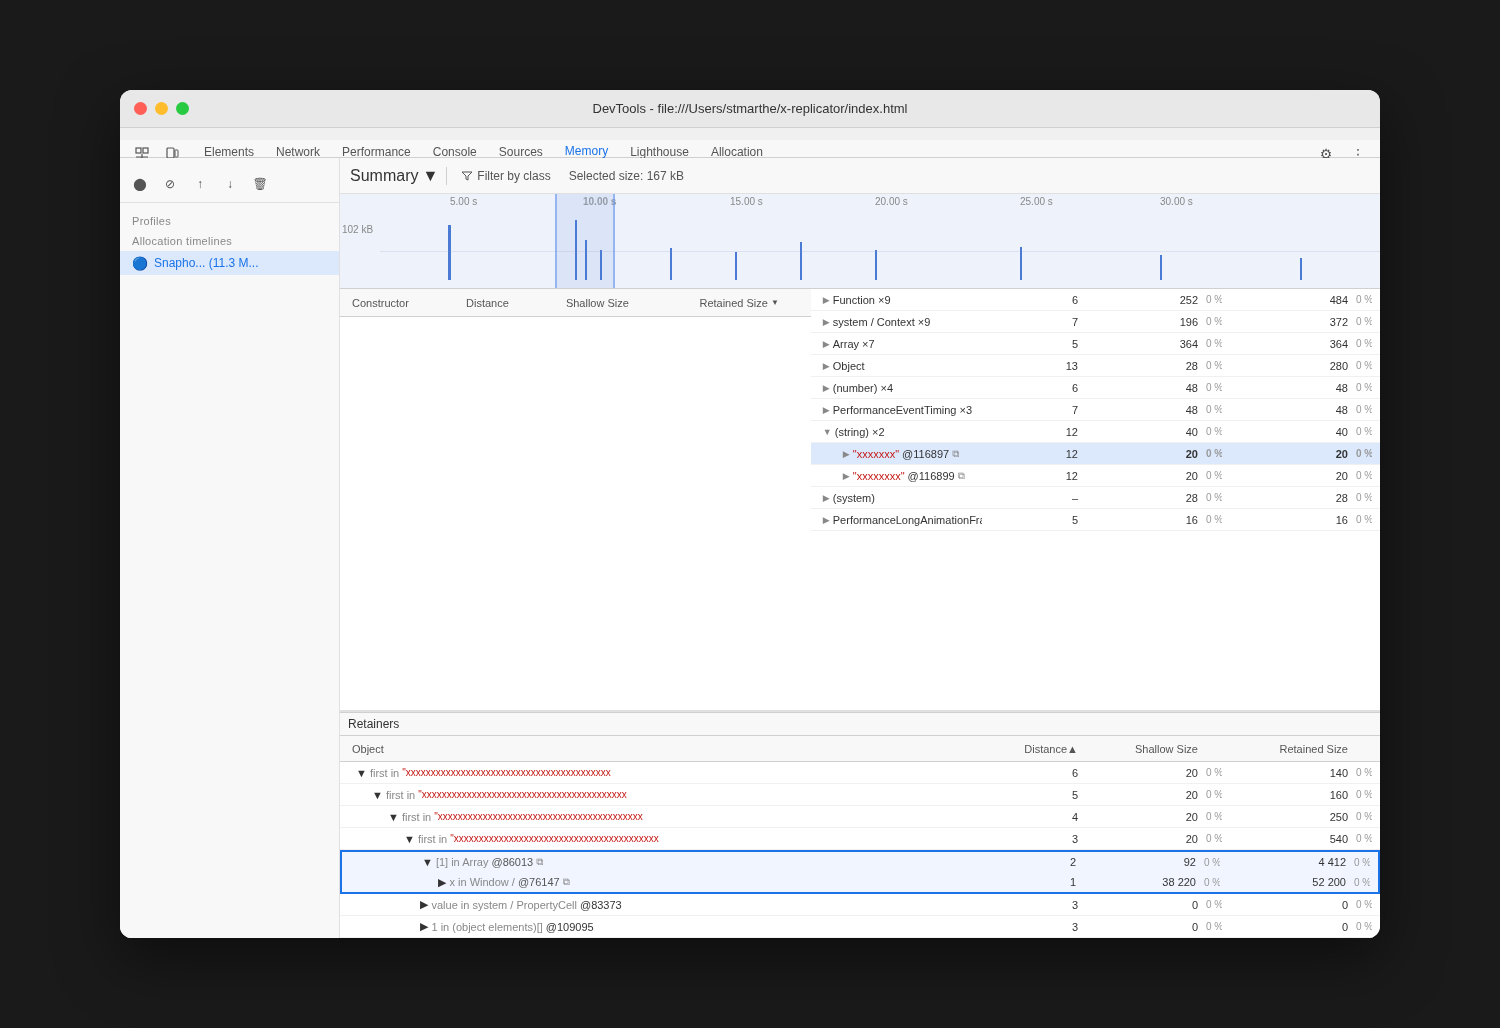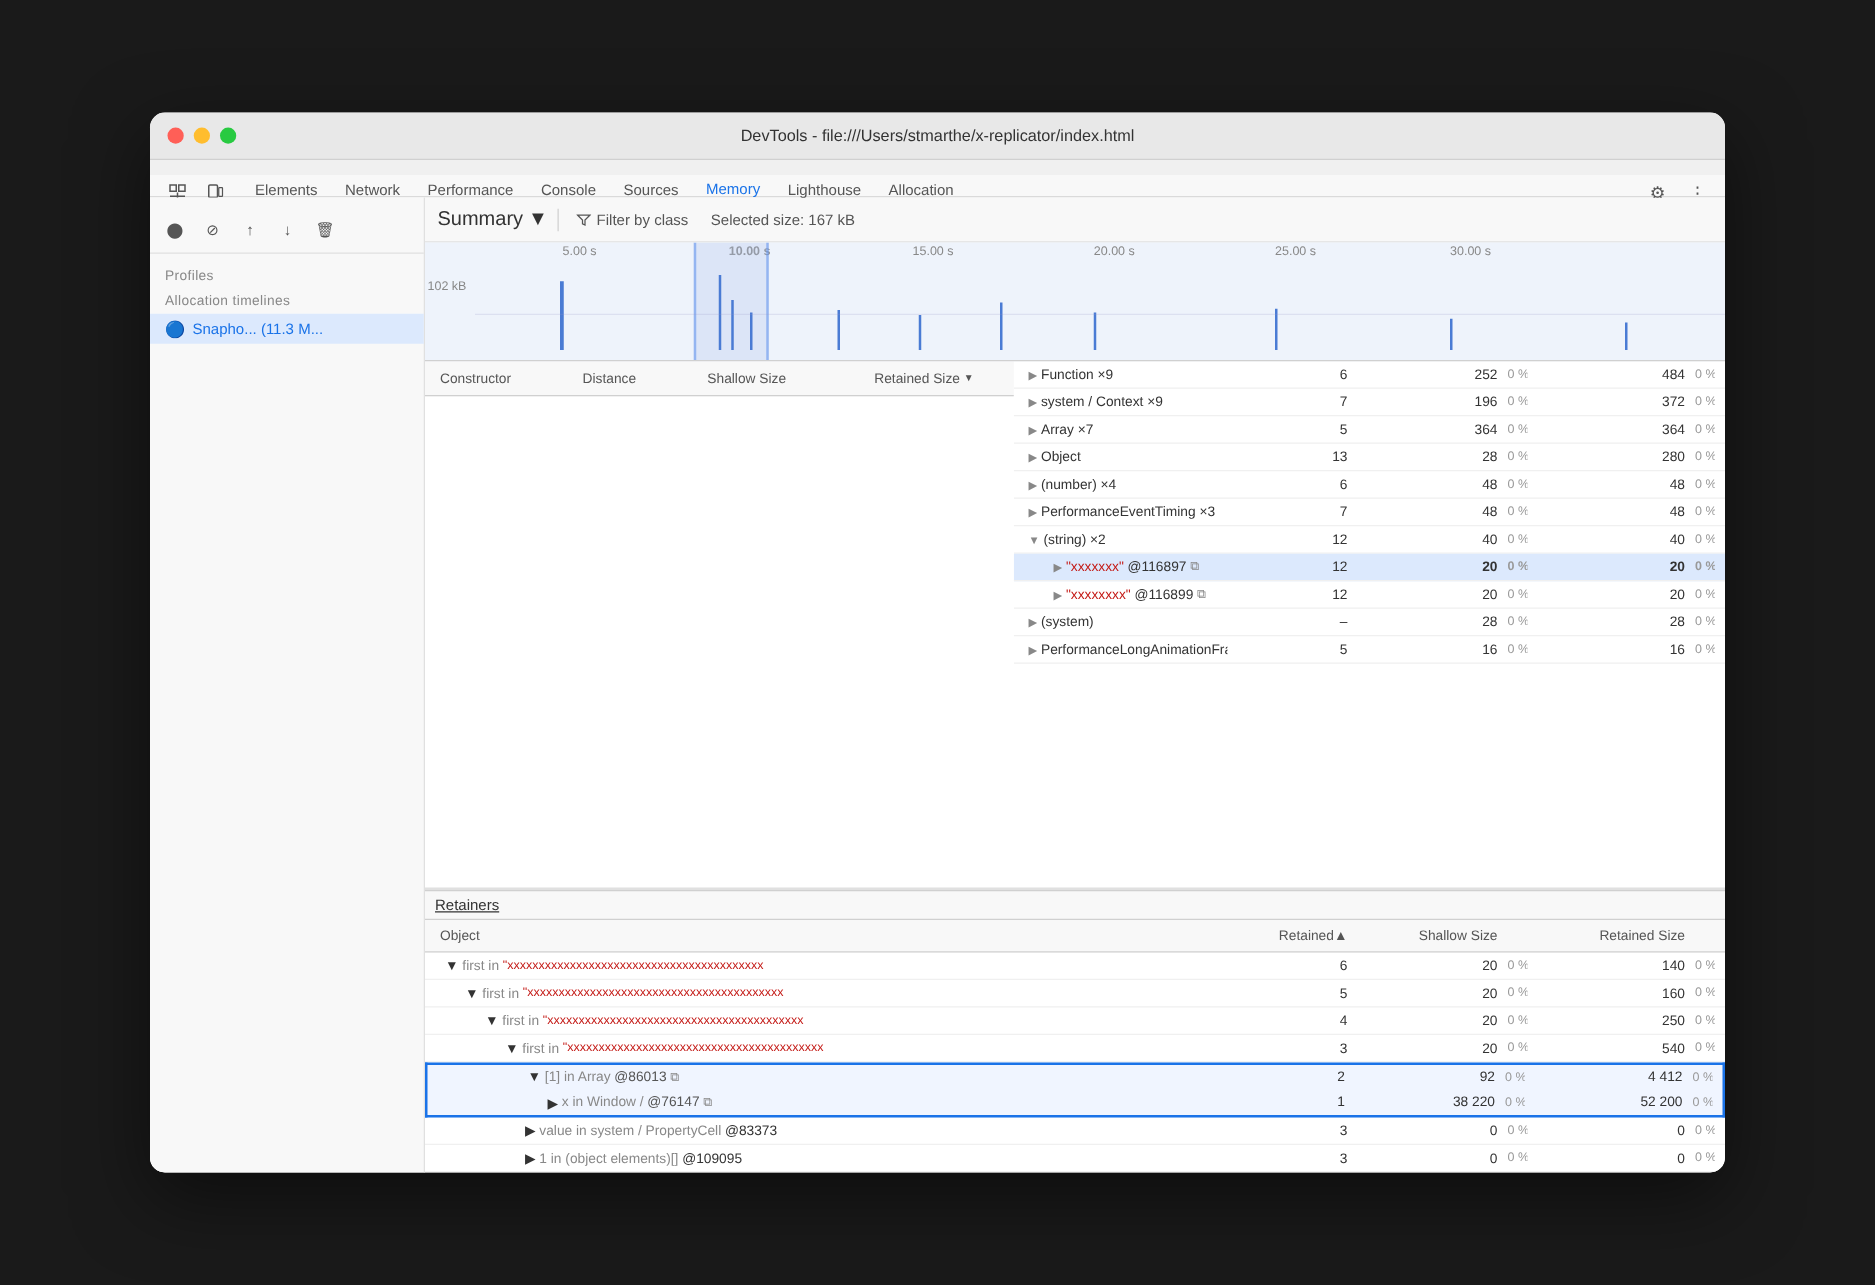--- a/index.html
+++ b/index.html
@@ -277,21 +277,20 @@
       cursor: pointer;
     }
     .retainers-header {
       padding: 4px 8px;
       font-size: 12px;
       color: #333;
       background: #f8f8f8;
       border-top: 1px solid #d0d0d0;
       border-bottom: 1px solid #d0d0d0;
       font-weight: 500;
-      text-decoration: underline;
     }
     .retainers-section {
       flex: 0 0 220px;
       display: flex;
       flex-direction: column;
       border-top: 2px solid #e0e0e0;
     }
     .retainer-table-header {
       display: grid;
       grid-template-columns: 1fr 100px 120px 20px 130px 20px;
@@ -550,21 +549,21 @@
           </div>
         </div>
       </div>
 
       <div class="retainers-section">
         <div class="retainers-header">
           <span>Retainers</span>
         </div>
         <div class="retainer-table-header">
           <div class="table-header-cell">Object</div>
-          <div class="table-header-cell right">Retained▲</div>
+          <div class="table-header-cell right">Distance▲</div>
           <div class="table-header-cell right">Shallow Size</div>
           <div class="table-header-cell"></div>
           <div class="table-header-cell right">Retained Size</div>
           <div class="table-header-cell"></div>
         </div>
         <div class="retainer-rows">
 
           <div class="retainer-row">
             <div class="table-cell" style="padding-left:8px;">▼ <span class="gray-text">first in</span> <span class="red-text" style="font-size:10px;">"xxxxxxxxxxxxxxxxxxxxxxxxxxxxxxxxxxxxxxxxx</span></div>
             <div class="table-cell right">6</div>

